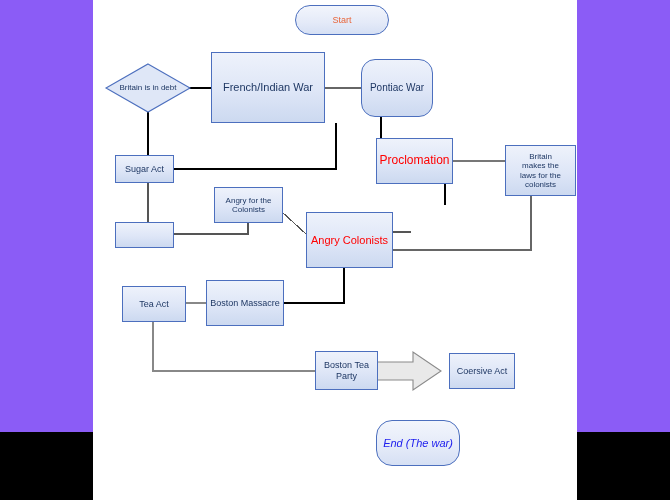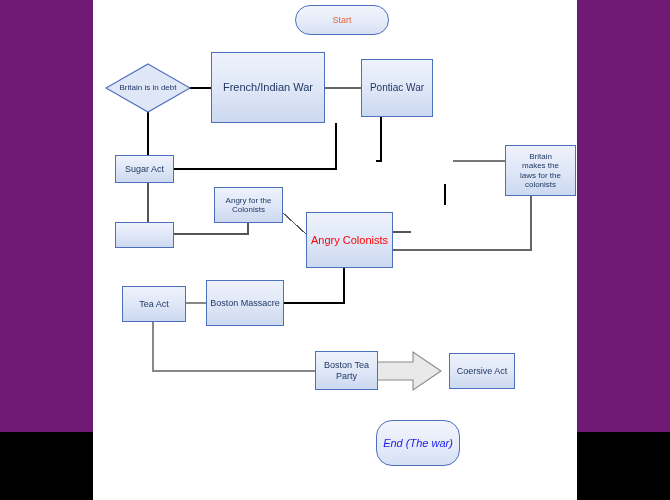--- a/index.html
+++ b/index.html
@@ -1,18 +1,18 @@
 <!DOCTYPE html>
 <html><head>
 <meta charset="utf-8">
 <title>Flowchart</title>
 <style>
   html,body{margin:0;padding:0;background:#000;}
   body{width:670px;height:500px;overflow:hidden;font-family:"Liberation Sans",sans-serif;}
-  #frame{position:relative;width:670px;height:432px;background:#701a75;}
+  #frame{position:relative;width:670px;height:432px;background:#8b5cf6;}
   #canvas{position:absolute;left:93px;top:0;width:484px;height:500px;background:#ffffff;overflow:hidden;}
   #svg-layer{position:absolute;left:0;top:0;width:484px;height:500px;}
 
   .node{position:absolute;box-sizing:border-box;display:flex;align-items:center;justify-content:center;text-align:center;
         background:linear-gradient(to bottom,#eef2fb 0%,#dee6f7 55%,#ccd9f0 100%);
         border:1px solid #4c6fbe;color:#1f3864;line-height:1.15;}
   .node.term{border-radius:16px;border:1px solid #4c6fbe;
         background:linear-gradient(to bottom,#f2f5fc 0%,#e4eaf8 60%,#d6e0f4 100%);}
   .node.diamond-wrap{background:none;border:none;}
   .red{color:#ff0000;}
@@ -85,24 +85,27 @@
     </div>
 
     <div class="node diamond-wrap t8" style="left:13px;top:64px;width:84px;height:48px;">
       <span>Britain is in  debt</span>
     </div>
 
     <div class="node t11" style="left:118px;top:52px;width:114px;height:71px;">
       <span>French/Indian War</span>
     </div>
 
-    <div class="node t10" style="left:268px;top:59px;width:72px;height:58px;">
+    <div class="node t10" style="left:268px;top:59px;width:72px;height:58px;border-radius:14px;">
       <span>Pontiac War</span>
     </div>
 
+    <div class="node t12 red" style="left:283px;top:138px;width:77px;height:46px;">
+      <span>Proclomation</span>
+    </div>
 
     <div class="node t8" style="left:412px;top:145px;width:71px;height:51px;padding:14px;">
       <span>Britain makes the laws for the colonists</span>
     </div>
 
     <div class="node t9" style="left:22px;top:155px;width:59px;height:28px;">
       <span>Sugar Act</span>
     </div>
 
     <div class="node t9" style="left:22px;top:222px;width:59px;height:26px;">

